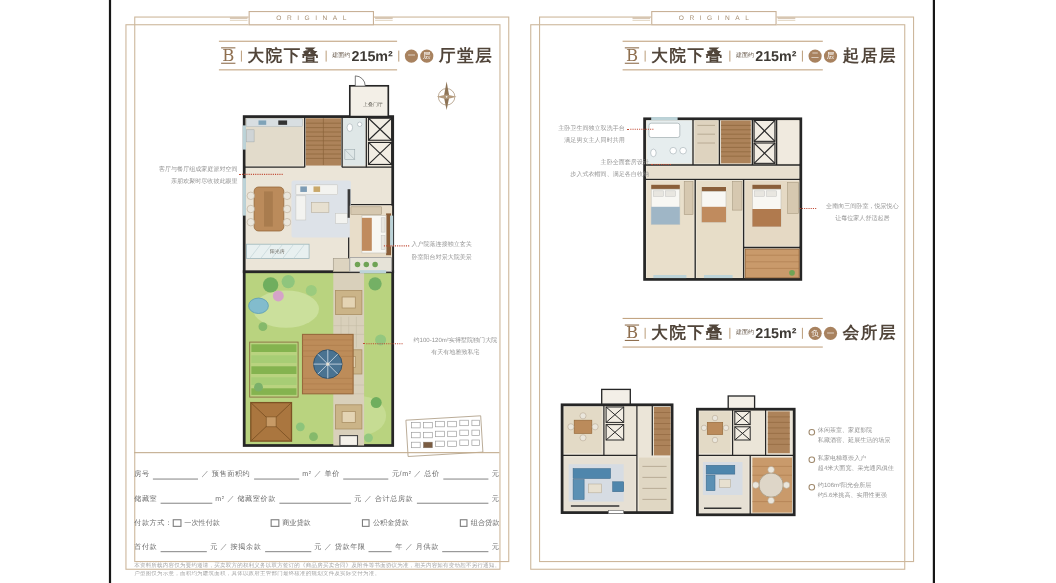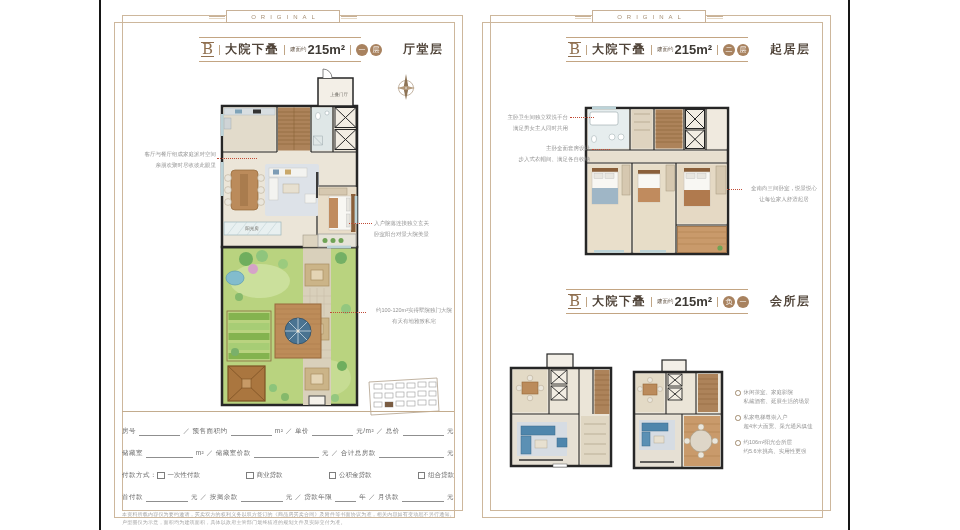--- a/index.html
+++ b/index.html
@@ -13,26 +13,26 @@
   .banner span{font-size:6px;letter-spacing:5px;color:#a68f74;white-space:nowrap;padding-left:5px;}
   .banner::before,.banner::after{content:"";position:absolute;top:45%;width:16px;
           border-top:1px solid #c8b197;border-bottom:1px solid #e4d7c4;height:1px;}
   .banner::before{left:-18px;} .banner::after{right:-18px;}
   
   .ptitle{position:absolute;display:flex;align-items:center;
           border-top:1px solid #c3a583;border-bottom:1px solid #c3a583;padding:3px 2px;}
   .t-letter{font-family:"DejaVu Serif","Liberation Serif",serif;font-size:15px;line-height:13px;
           color:#8f6f4f;border-top:1px solid #8f6f4f;border-bottom:1px solid #8f6f4f;padding:0 1px;}
   .t-div{width:1px;height:10px;background:#c0a585;margin:0 5px;flex:0 0 auto;}
-  .t-name,.t-floor{font-size:12px;font-weight:bold;color:#51453a;letter-spacing:1.5px;white-space:nowrap;}
+  .t-name,.t-floor{font-size:15px;font-weight:bold;color:#51453a;letter-spacing:1.5px;white-space:nowrap;}
   .t-areapfx{font-size:5.5px;color:#6b5d4f;margin-right:1px;white-space:nowrap;}
   .t-area{font-size:13px;font-weight:bold;color:#3e3a35;white-space:nowrap;}
   .badge{width:12px;height:12px;border-radius:50%;background:#a8825f;color:#fff;font-size:7px;
          display:flex;align-items:center;justify-content:center;margin-right:2px;flex:0 0 auto;}
-  .badge+.t-floor{margin-left:19px;}
+  .badge+.t-floor{margin-left:3px;}
   
   .ann{position:absolute;font-size:5.5px;line-height:11px;color:#949494;white-space:nowrap;}
   .leader{position:absolute;border-top:1px dotted #c14b36;height:0;}
   
   .plan-label{position:absolute;font-size:4.5px;color:#6a675f;text-align:center;line-height:5px;}
   
   #basement-notes{position:absolute;left:735px;top:388px;width:88px;}
   .bullet{display:flex;margin-bottom:7px;}
   .bmark{width:3.5px;height:3.5px;border:0.8px solid #a08a6e;border-radius:50%;margin:2px 3px 0 0;flex:0 0 auto;}
   .bullet .bl{font-size:5.5px;line-height:9px;color:#949494;white-space:nowrap;}

